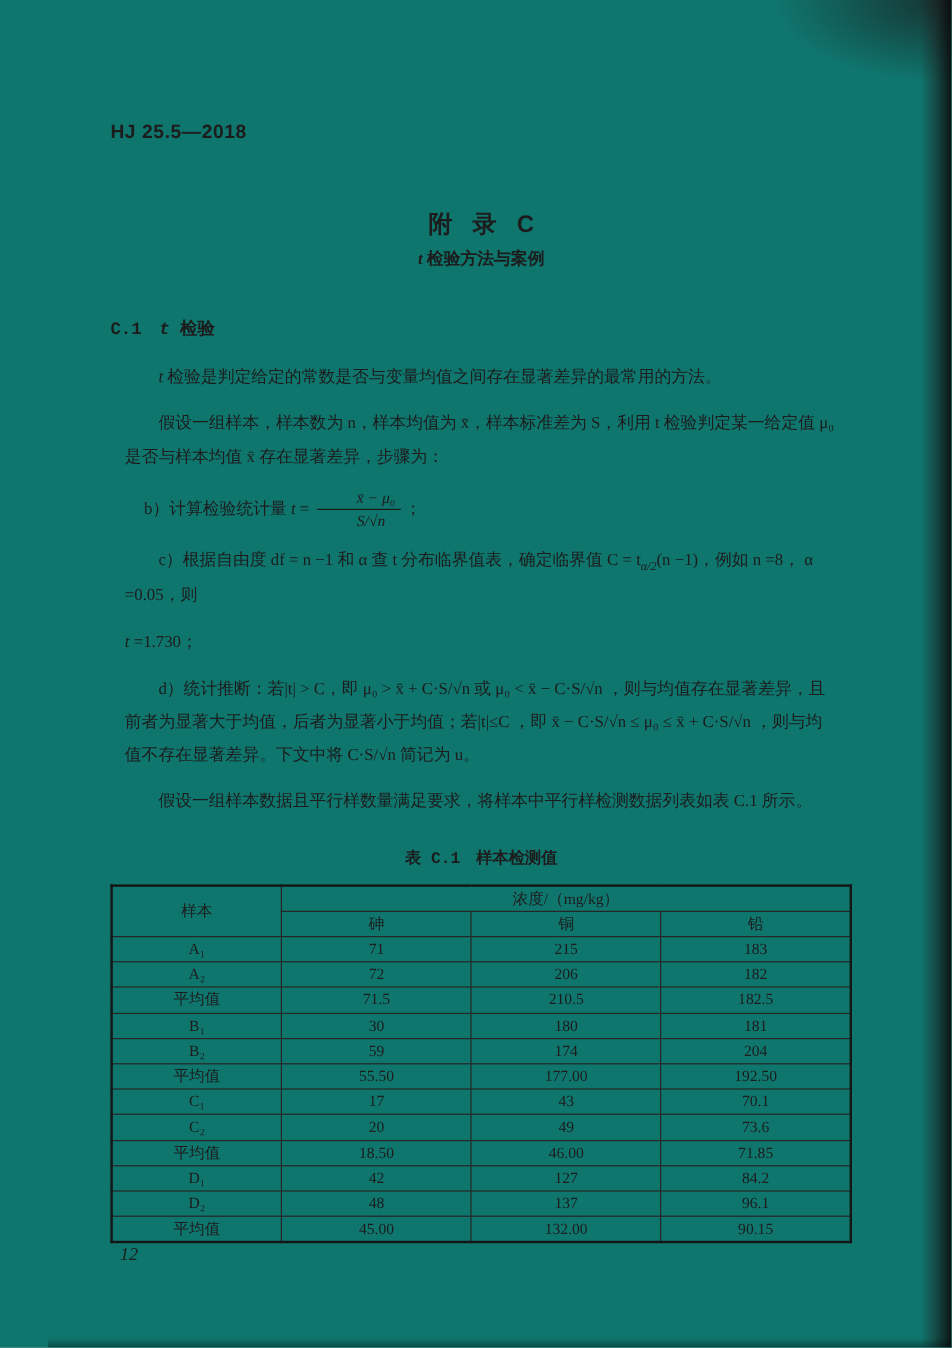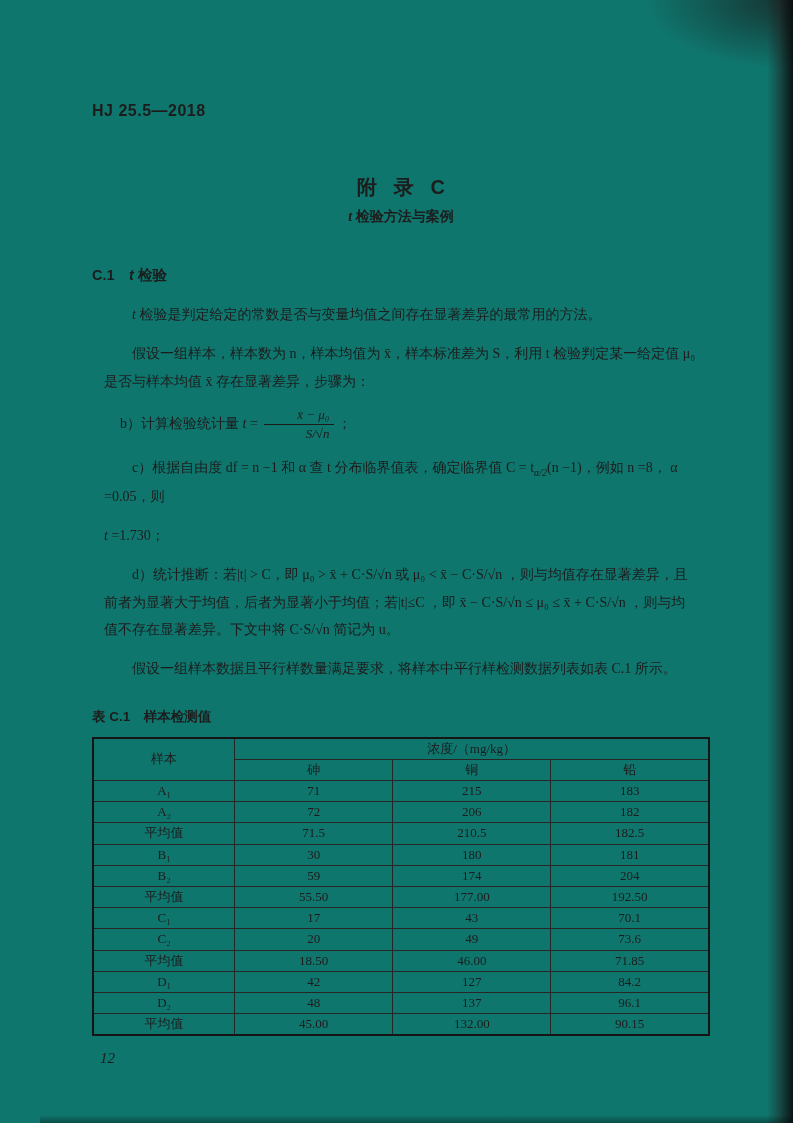--- a/index.html
+++ b/index.html
@@ -54,43 +54,44 @@
   .title-1 {
     font-family: "Liberation Sans", "DejaVu Sans", sans-serif;
     font-weight: bold;
     font-size: 20px;
     letter-spacing: 0.28em;
     text-indent: 0.28em;
   }
   .title-2 { font-weight: bold; font-size: 14px; }
   .title-3 { font-weight: bold; font-size: 14px; }
   .sec-head {
-    font-family: Liberation Sans, sans-serif;
+    font-family: Liberation Mono, monospace;
     font-weight: bold;
     font-size: 14.5px;
     margin: 32px 0 12px 0;
   }
   .sec-head .sec-num { margin-right: 1em; }
   .para { margin: 12px; }
   .indent { text-indent: 2em; }
   .ital { font-style: italic; }
   .formula-line { margin: 4px 0; }
   .frac {
     display: inline-block;
     vertical-align: middle;
-    text-align: right;
+    text-align: left;
     line-height: 1.25;
     font-size: 13px;
     margin: 0 3px;
   }
   .frac .num { display: block; border-bottom: 1px solid #1b1b1b; padding: 0 5px 1px 5px; }
   .frac .den { display: block; padding: 1px 5px 0 5px; }
   sub.crit { font-size: 10px; font-style: italic; }
   .table-caption {
-    font-family: Liberation Sans, sans-serif;
+    text-align: center;
+    font-family: Liberation Mono, monospace;
     font-weight: bold;
     font-size: 13.5px;
     margin: 22px 0 6px 0;
   }
   table.sample-table {
     width: 100%;
     border-collapse: collapse;
     font-size: 13px;
     border: 2px solid #151515;
     table-layout: fixed;
@@ -100,21 +101,21 @@
     text-align: center;
     padding: 1px 4px;
     font-weight: normal;
     line-height: 1.4;
     height: 17px;
   }
   table.sample-table col.c-sample { width: 23%; }
   .page-number {
     position: absolute;
     left: 100px;
-    bottom: 56px;
+    bottom: 68px;
     font-size: 15px;
     font-style: italic;
   }
 </style>
 </head>
 <body>
 
 <div class="page">
 
   <div class="content">

